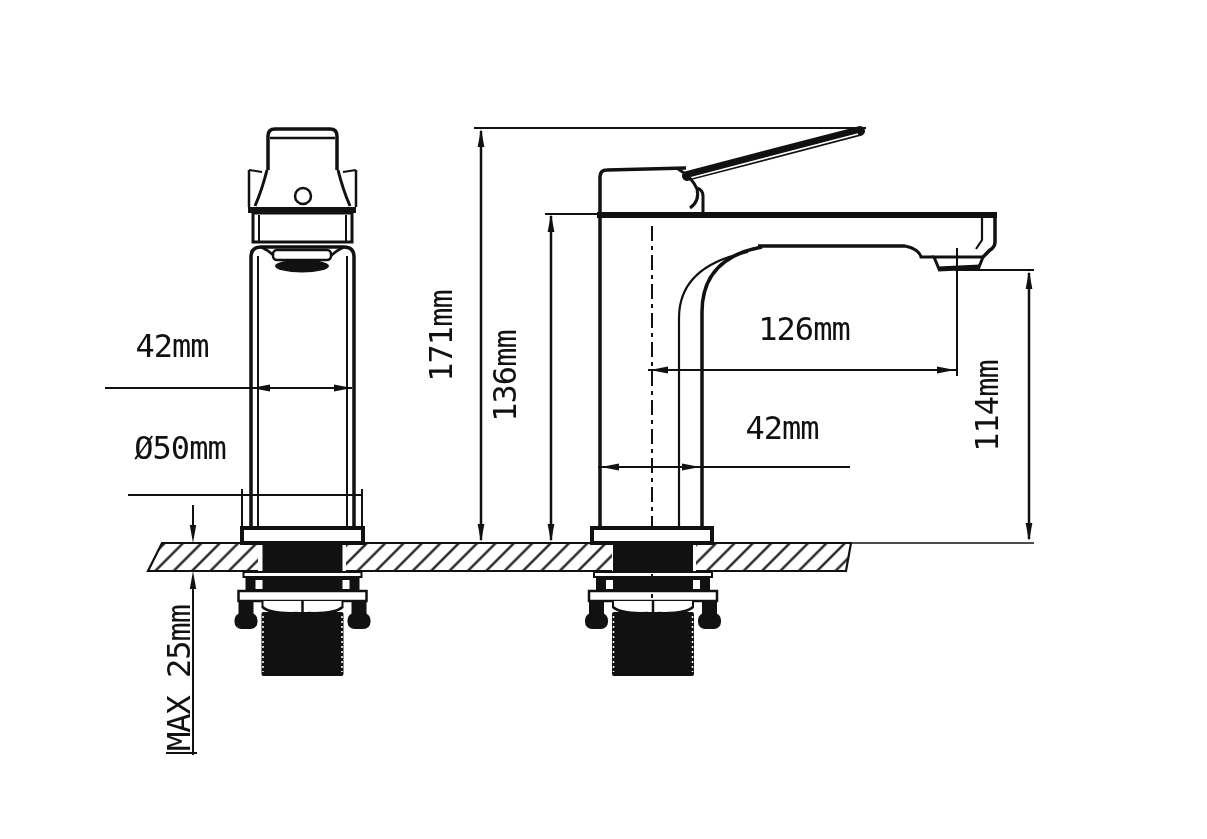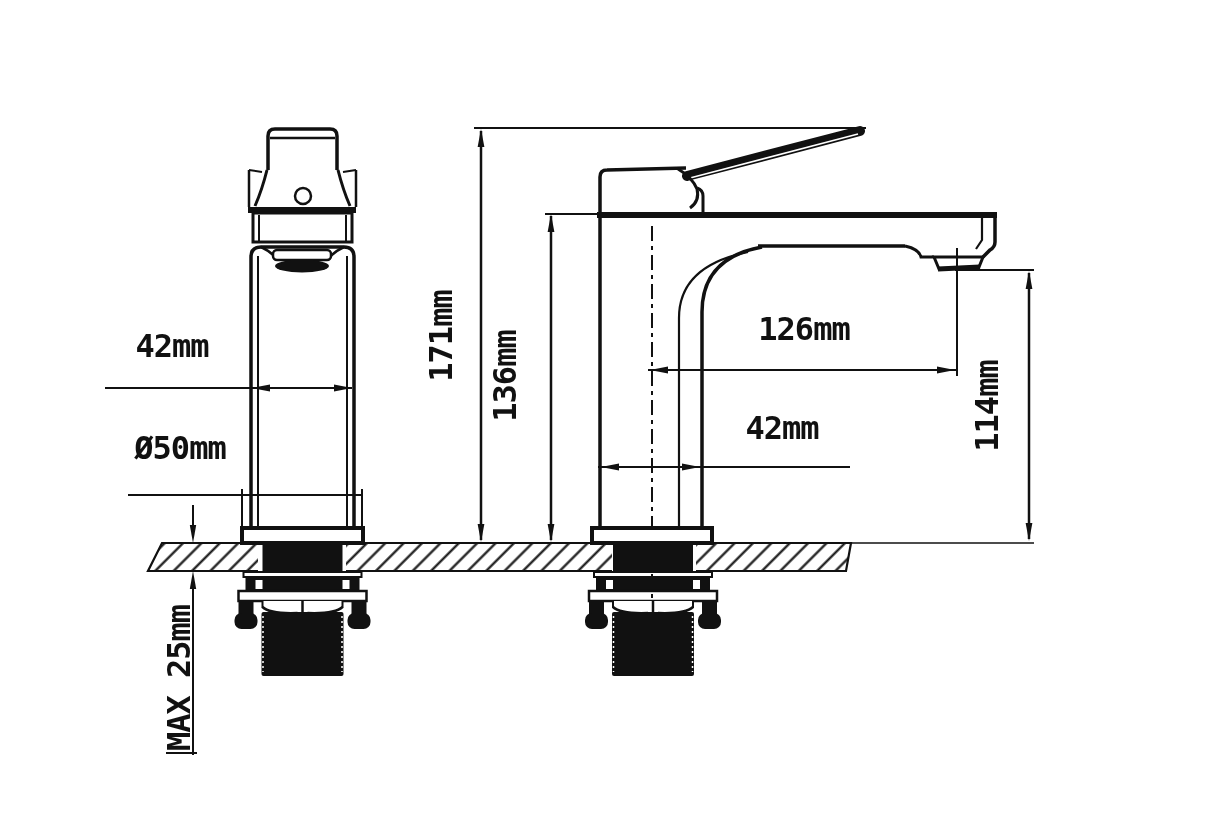--- a/index.html
+++ b/index.html
@@ -1,20 +1,19 @@
 <!DOCTYPE html>
 <html><head>
 <meta charset="utf-8">
 <style>
   html,body{margin:0;padding:0;background:#ffffff;}
   .canvas{
     position:relative;width:1207px;height:839px;background:#ffffff;
     outline:1px solid #d9d9d9;overflow:hidden;
     font-family:"DejaVu Sans Mono","Liberation Mono",monospace;
-    font-weight:bold;
   }
   svg{display:block;}
   text{
     font-family:"DejaVu Sans Mono","Liberation Mono",monospace;
     font-size:32px;fill:#111111;letter-spacing:-1px;
   }
 </style>
 </head>
 <body>
 

